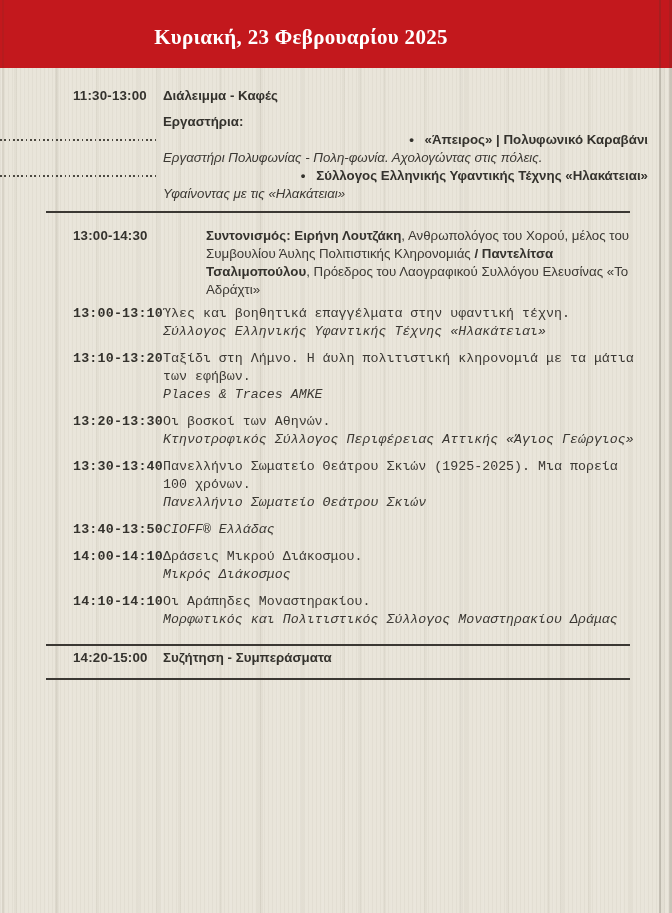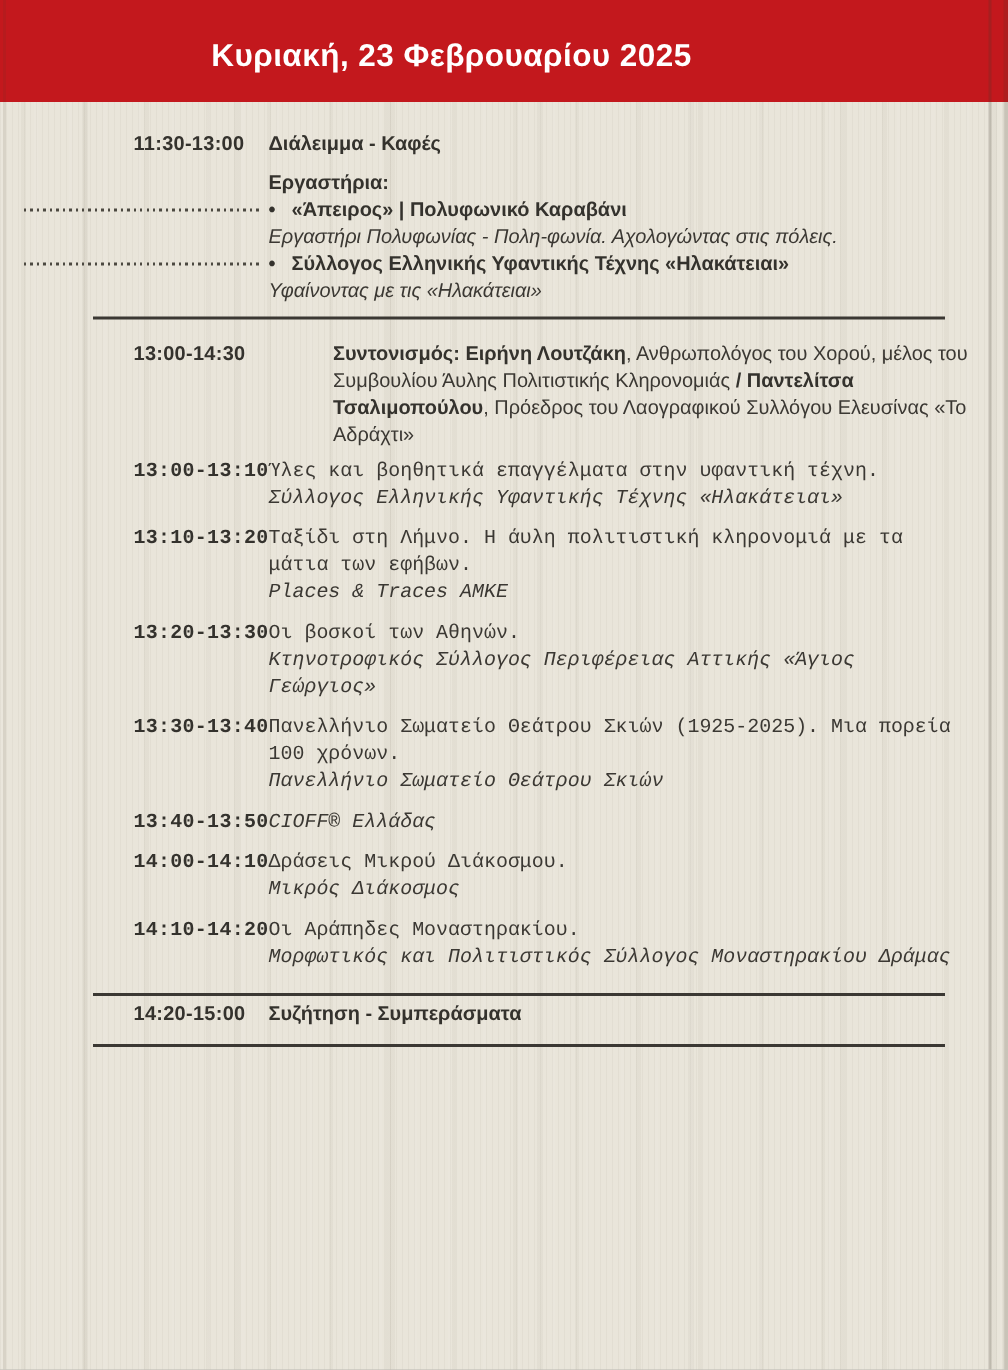--- a/index.html
+++ b/index.html
@@ -22,49 +22,50 @@
   .edge-streak.s1{left:659px;}
   .edge-streak.s2{left:669px;width:3px;background:rgba(66,58,44,0.16);}
   .edge-streak.s3{left:2px;width:2px;background:rgba(66,58,44,0.10);}
 
   .banner{
     height:68px;
     background:#c3181d;
     display:flex;align-items:center;justify-content:center;
     padding-right:70px;
     box-sizing:border-box;
+    font-family:Liberation Serif, serif;
   }
   .banner-title{
     color:#fff;
     font-size:21px;
     font-weight:700;
     letter-spacing:0.3px;
     padding-top:7px;
   }
 
   .content{
-    padding:0 24px 0 62px;
+    padding:0 24px 0 46px;
     font-size:13.3px;
     line-height:18px;
   }
   .bold{font-weight:700;color:#34322d;}
   .italic{font-style:italic;}
 
   .row{
     display:grid;
     grid-template-columns:90px 1fr;
     padding-left:27px;
   }
   .time{font-weight:700;color:#34322d;letter-spacing:0.2px;white-space:nowrap;}
   .cell{min-width:0;}
 
   .break-row{margin-top:19px;}
   .workshops-row{margin-top:8px;}
 
-  .ws-name{position:relative;}
+  .ws-name{position:relative;text-align:right;}
   .leader{
     position:absolute;
     left:-163px;top:8px;
     width:157px;height:2px;
     background:repeating-linear-gradient(90deg,#4c4941 0px,#4c4941 1.6px,rgba(0,0,0,0) 1.6px,rgba(0,0,0,0) 4.3px);
   }
   .bullet{margin-right:7px;}
 
   .rule{
     height:2px;
@@ -172,21 +173,21 @@
           </div>
         </div>
         <div class="row talk-row">
           <div class="time">14:00-14:10</div>
           <div class="cell">
             <div class="talk-title">Δράσεις Μικρού Διάκοσμου.</div>
             <div class="italic">Μικρός Διάκοσμος</div>
           </div>
         </div>
         <div class="row talk-row">
-          <div class="time">14:10-14:20</div>
+          <div class="time">14:10-14:10</div>
           <div class="cell">
             <div class="talk-title">Οι Αράπηδες Μοναστηρακίου.</div>
             <div class="italic">Μορφωτικός και Πολιτιστικός Σύλλογος Μοναστηρακίου Δράμας</div>
           </div>
         </div>
       </div>
 
     <div class="rule r2"></div>
 
     <div class="row closing-row">

